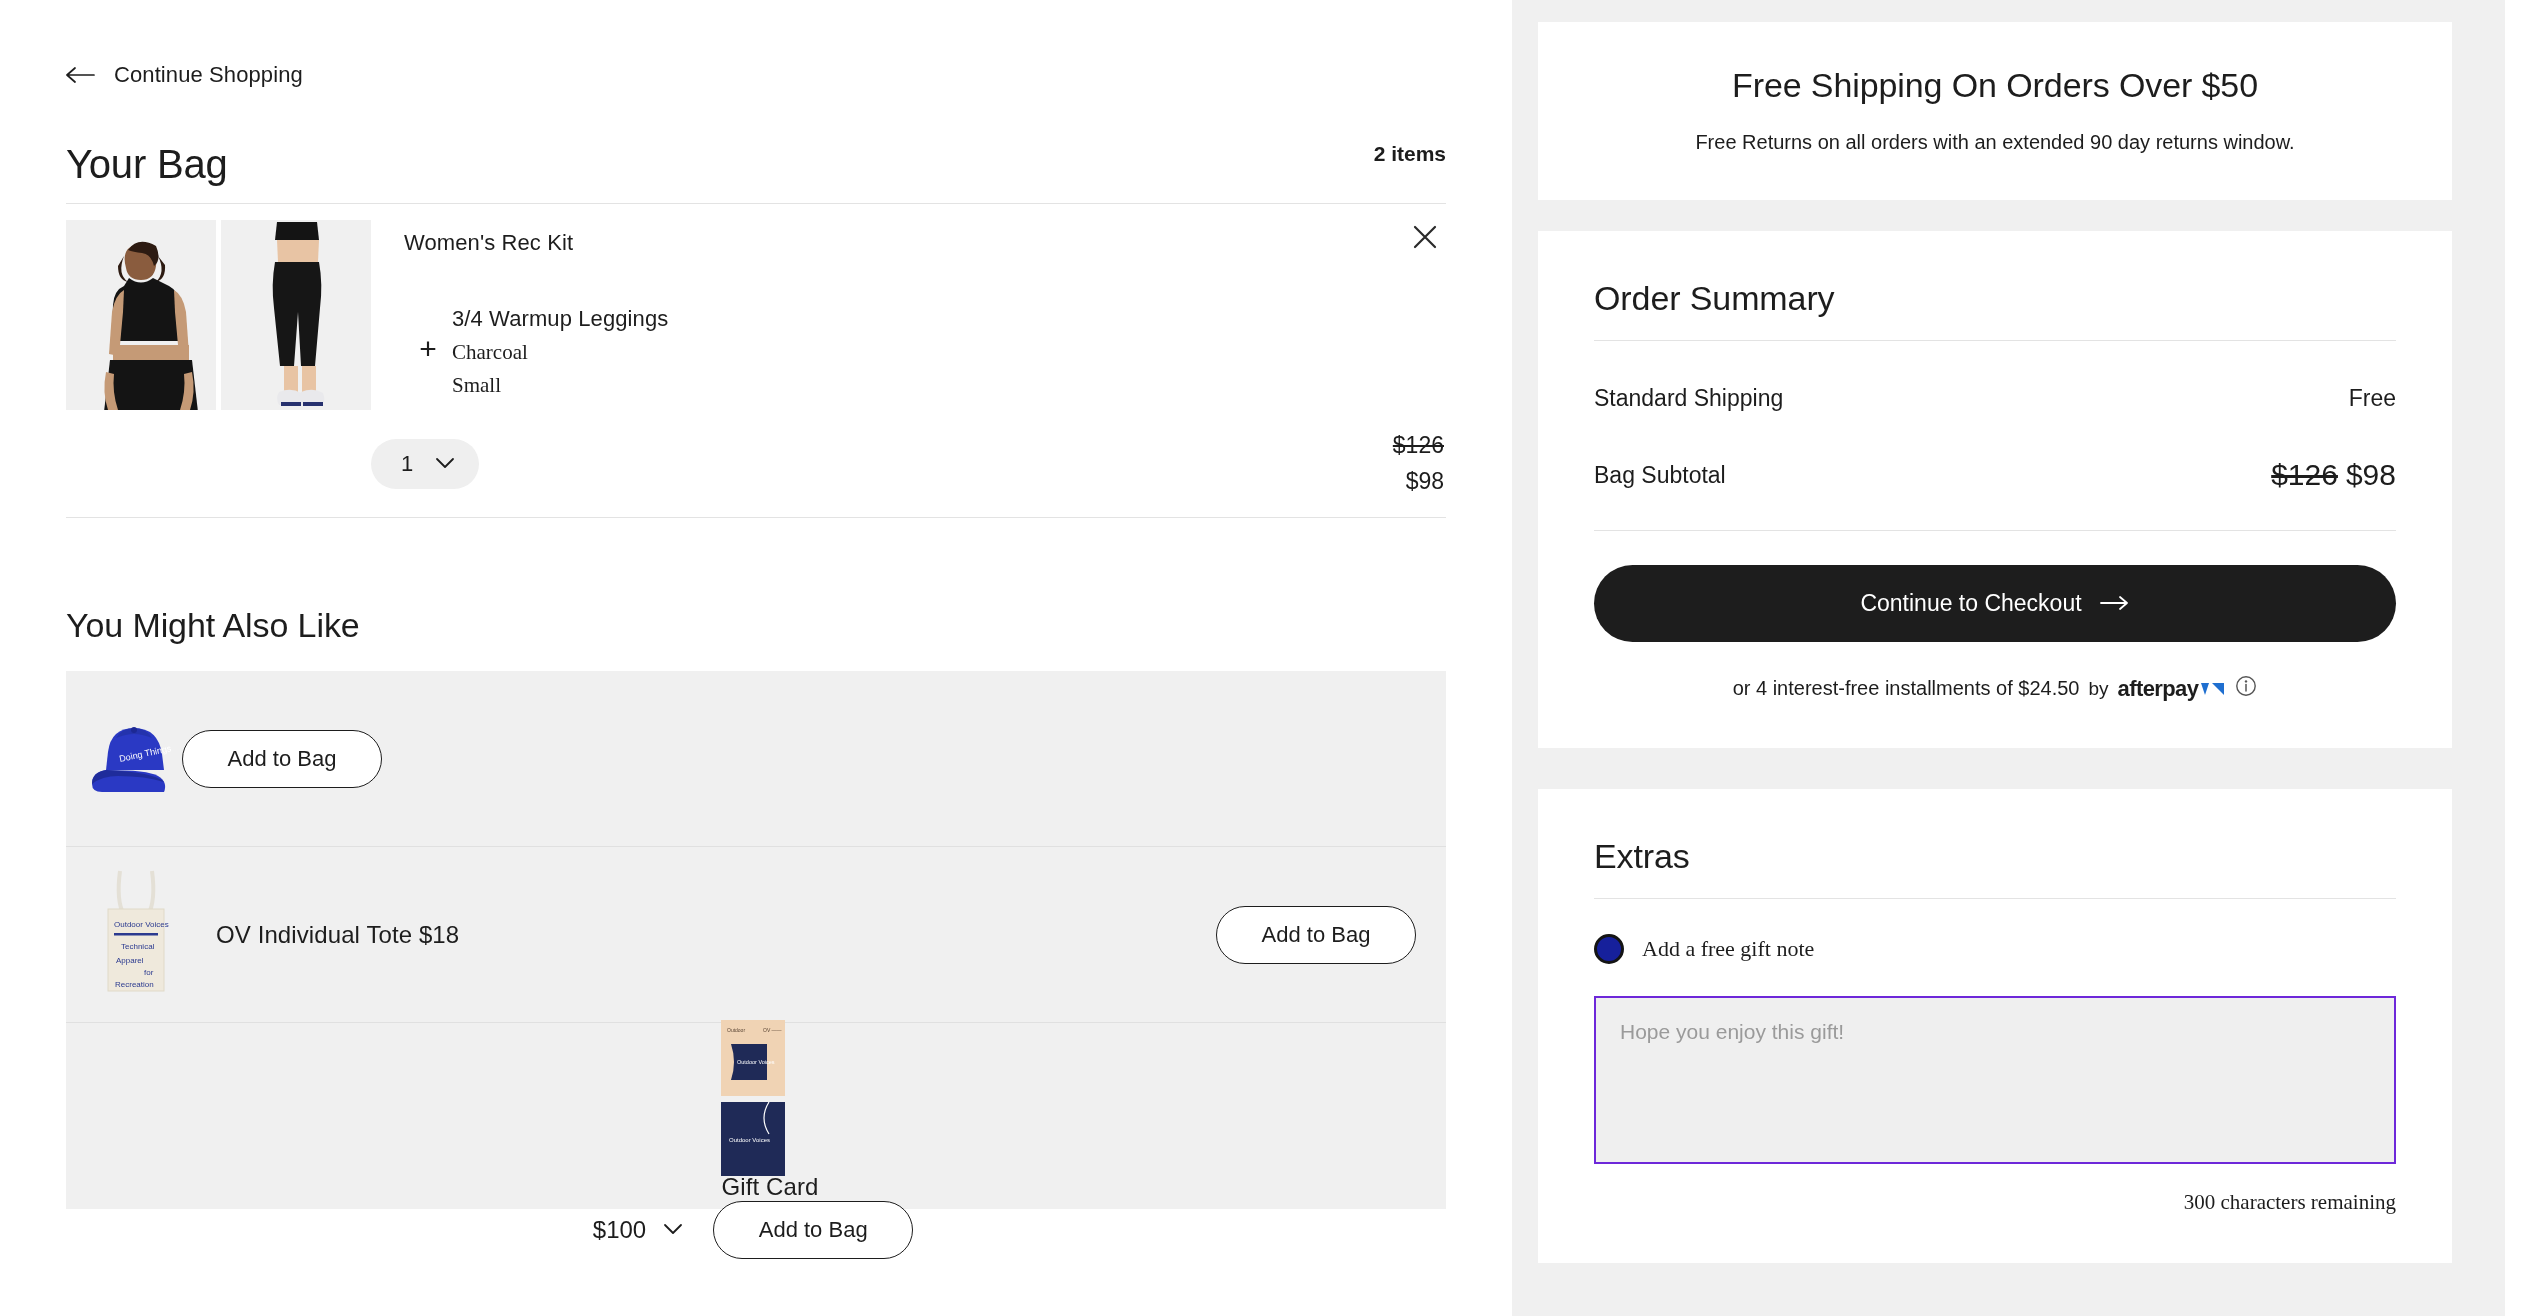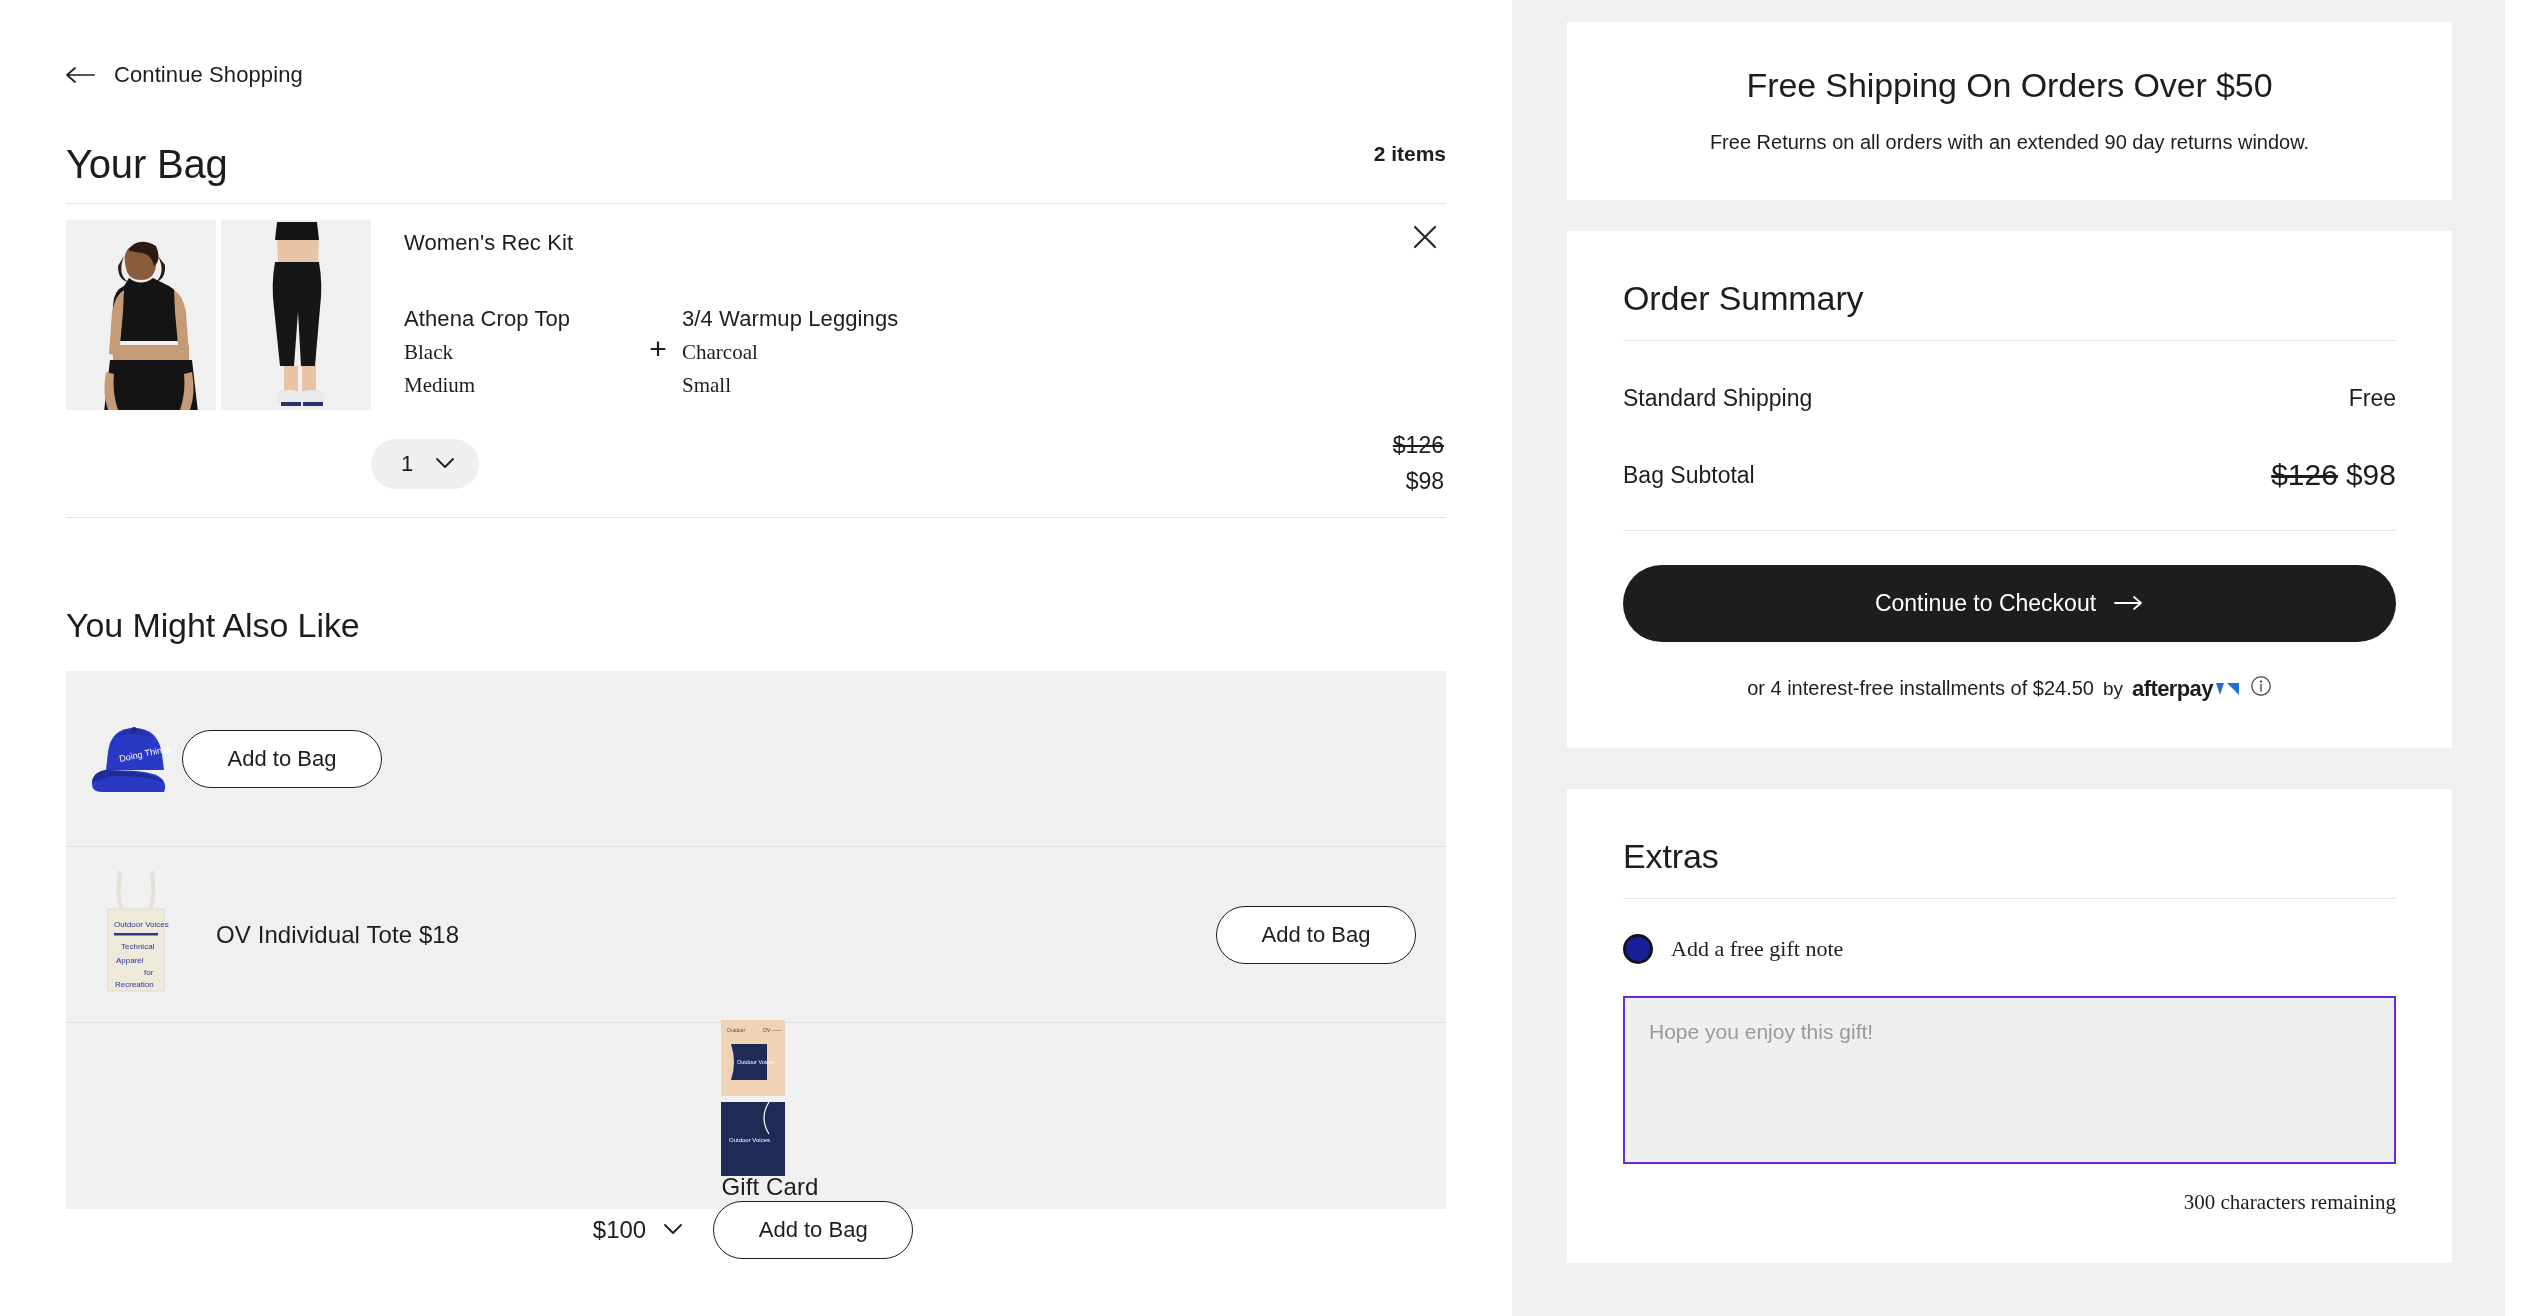--- a/index.html
+++ b/index.html
@@ -106,21 +106,21 @@
   .add-bag-btn {
     background: #ffffff; border: 1.6px solid #1d1d1d; border-radius: 32px;
     font-size: 22px; color: #1d1d1d; font-family: "Liberation Sans", sans-serif;
     padding: 15px 0; width: 200px; text-align: center; cursor: pointer;
   }
 
   
   .right {
     width: 1014px; height: 1316px;
     background: #f0f0f0;
-    padding: 22px 74px 0 55px;
+    padding: 22px 74px 0 26px;
     position: relative;
   }
   .card { background: #ffffff; padding: 0; }
 
   .ship-card { padding: 44px 60px 44px; text-align: center; }
   .ship-title { font-size: 34px; letter-spacing: -0.1px; }
   .ship-sub { font-size: 20px; margin-top: 23px; line-height: 1.42; }
 
   .summary-card { margin-top: 31px; padding: 48px 56px 46px; }
   .summary-title { font-size: 34px; letter-spacing: -0.1px; }
@@ -229,25 +229,20 @@
                 <path d="M60 182 l20 0 l0 4 l-20 0z" fill="#27316e"></path>
                 <path d="M82 182 l20 0 l0 4 l-20 0z" fill="#27316e"></path>
               </g>
             </svg>
           </div>
         </div>
 
         <div class="item-info">
           <div class="kit-name">Women's Rec Kit</div>
           <div class="components">
-            <div class="comp">
-              <div class="comp-name">Athena Crop Top</div>
-              <div class="comp-attr">Black</div>
-              <div class="comp-attr">Medium</div>
-            </div>
             <div class="plus">+</div>
             <div class="comp">
               <div class="comp-name">3/4 Warmup Leggings</div>
               <div class="comp-attr">Charcoal</div>
               <div class="comp-attr">Small</div>
             </div>
           </div>
         </div>
 
         <div class="close-x">

